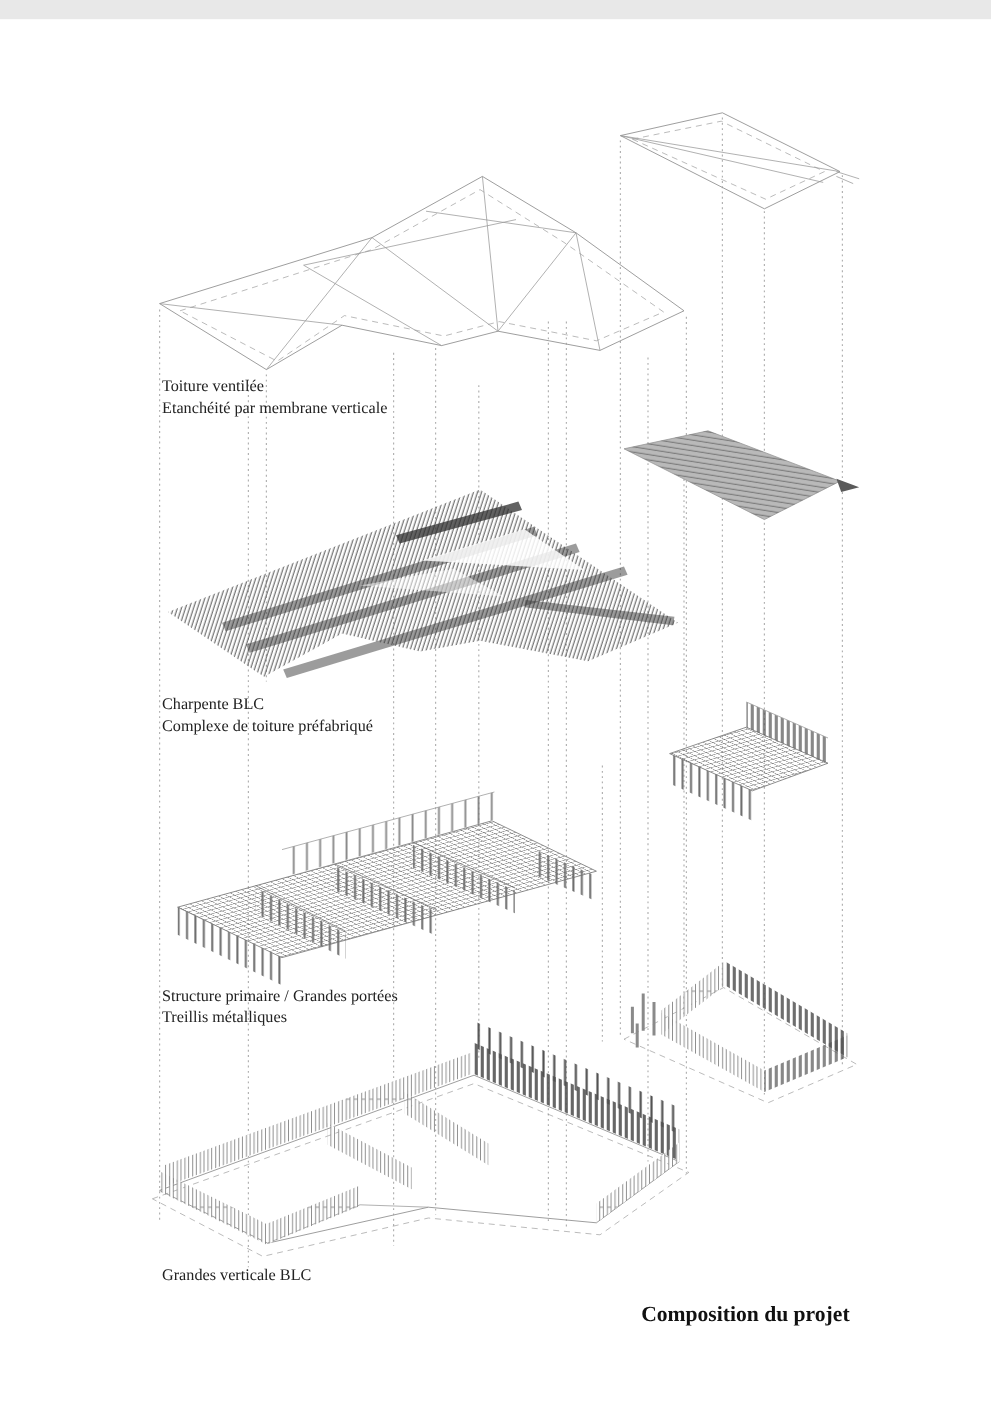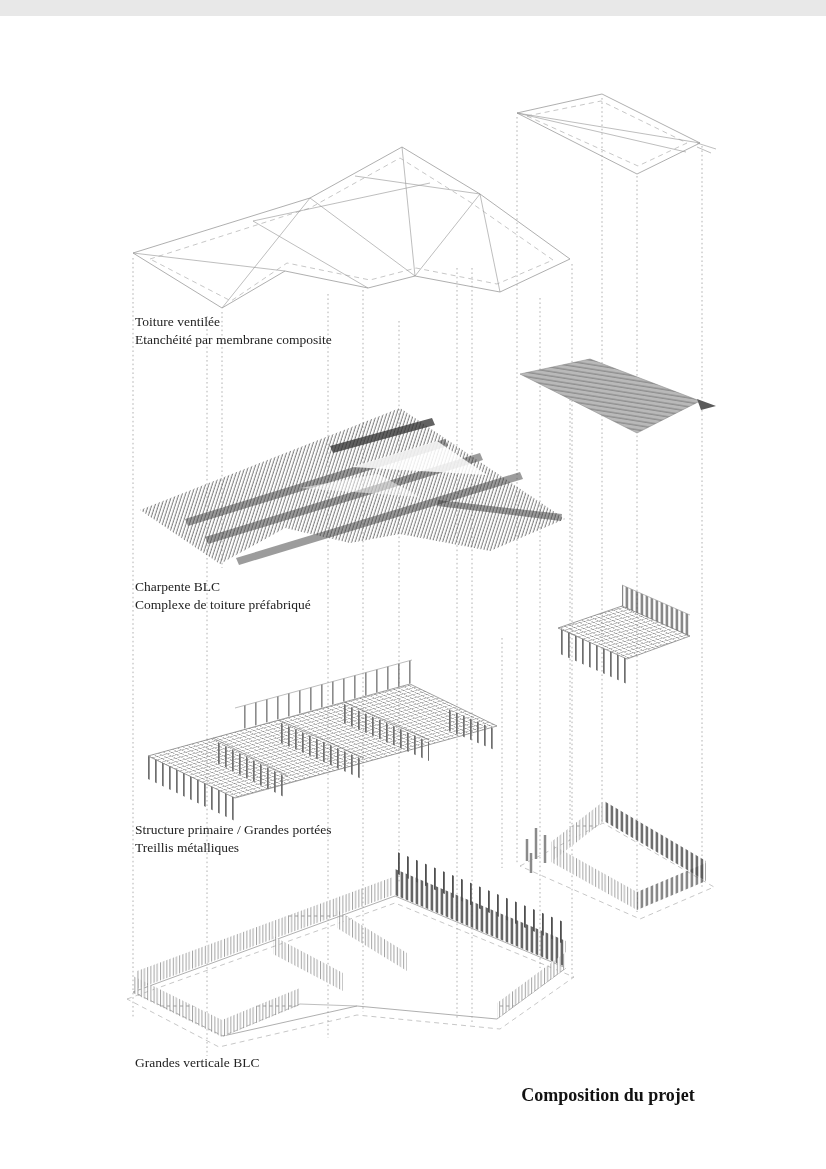--- a/index.html
+++ b/index.html
@@ -19,21 +19,21 @@
   .guide{stroke:var(--guide_grey);stroke-width:1;stroke-dasharray:1.6 2.8;fill:none;}
   .band{fill:#3a3a3a;opacity:.5;stroke:none;}
   .banddark{fill:#2e2e2e;opacity:.75;stroke:none;}
   .wedge{fill:#ffffff;stroke:none;}
   .greyfill{fill:var(--fill_grey);stroke:#8f8f8f;stroke-width:.6;}
   .gridface{fill:url(#grid5);stroke:#7a7a7a;stroke-width:.7;}
   .steps{stroke:#6a6a6a;stroke-width:.6;fill:none;}
   .postline{stroke:#8a8a8a;stroke-width:2.5;}
   .lbl{position:absolute;left:135px;color:var(--text);font-size:13.5px;line-height:17.5px;white-space:nowrap;}
   .title{
-    position:absolute;left:508px;top:1069px;width:200px;text-align:center;
+    position:absolute;left:508px;top:1069px;width:200px;text-align:right;
     color:var(--title_text);font-size:18px;font-weight:bold;white-space:nowrap;
   }
 </style>
 </head>
 <body>
 
 <div class="page">
 
   <svg width="826" height="1169" viewBox="0 0 826 1169">
     <defs>
@@ -145,21 +145,21 @@
       <path d="M551,826 L604,785 L604,805 L551,846 Z" fill="url(#vpostsM)"></path>
       <path d="M604,785 L706,845 L706,865 L604,805 Z" fill="url(#vpostsD)" opacity=".85"></path>
       <path d="M551,828 L637,876 L637,894 L551,846 Z" fill="url(#vpostsM)"></path>
       <path d="M637,876 L706,847 L706,865 L637,894 Z" fill="url(#vpostsD)" opacity=".7"></path>
       <path class="postline" fill="none" d="M527,823 L527,845 M536,812 L536,843 M545,819 L545,847 M531,837 L531,857"></path>
     </g>
   </svg>
 
   <div class="lbl" style="top:297px">
     <div>Toiture ventilée</div>
-    <div>Etanchéité par membrane composite</div>
+    <div>Etanchéité par membrane verticale</div>
   </div>
   <div class="lbl" style="top:562px">
     <div>Charpente BLC</div>
     <div>Complexe de toiture préfabriqué</div>
   </div>
   <div class="lbl" style="top:805px">
     <div>Structure primaire / Grandes portées</div>
     <div>Treillis métalliques</div>
   </div>
   <div class="lbl" style="top:1038px">

